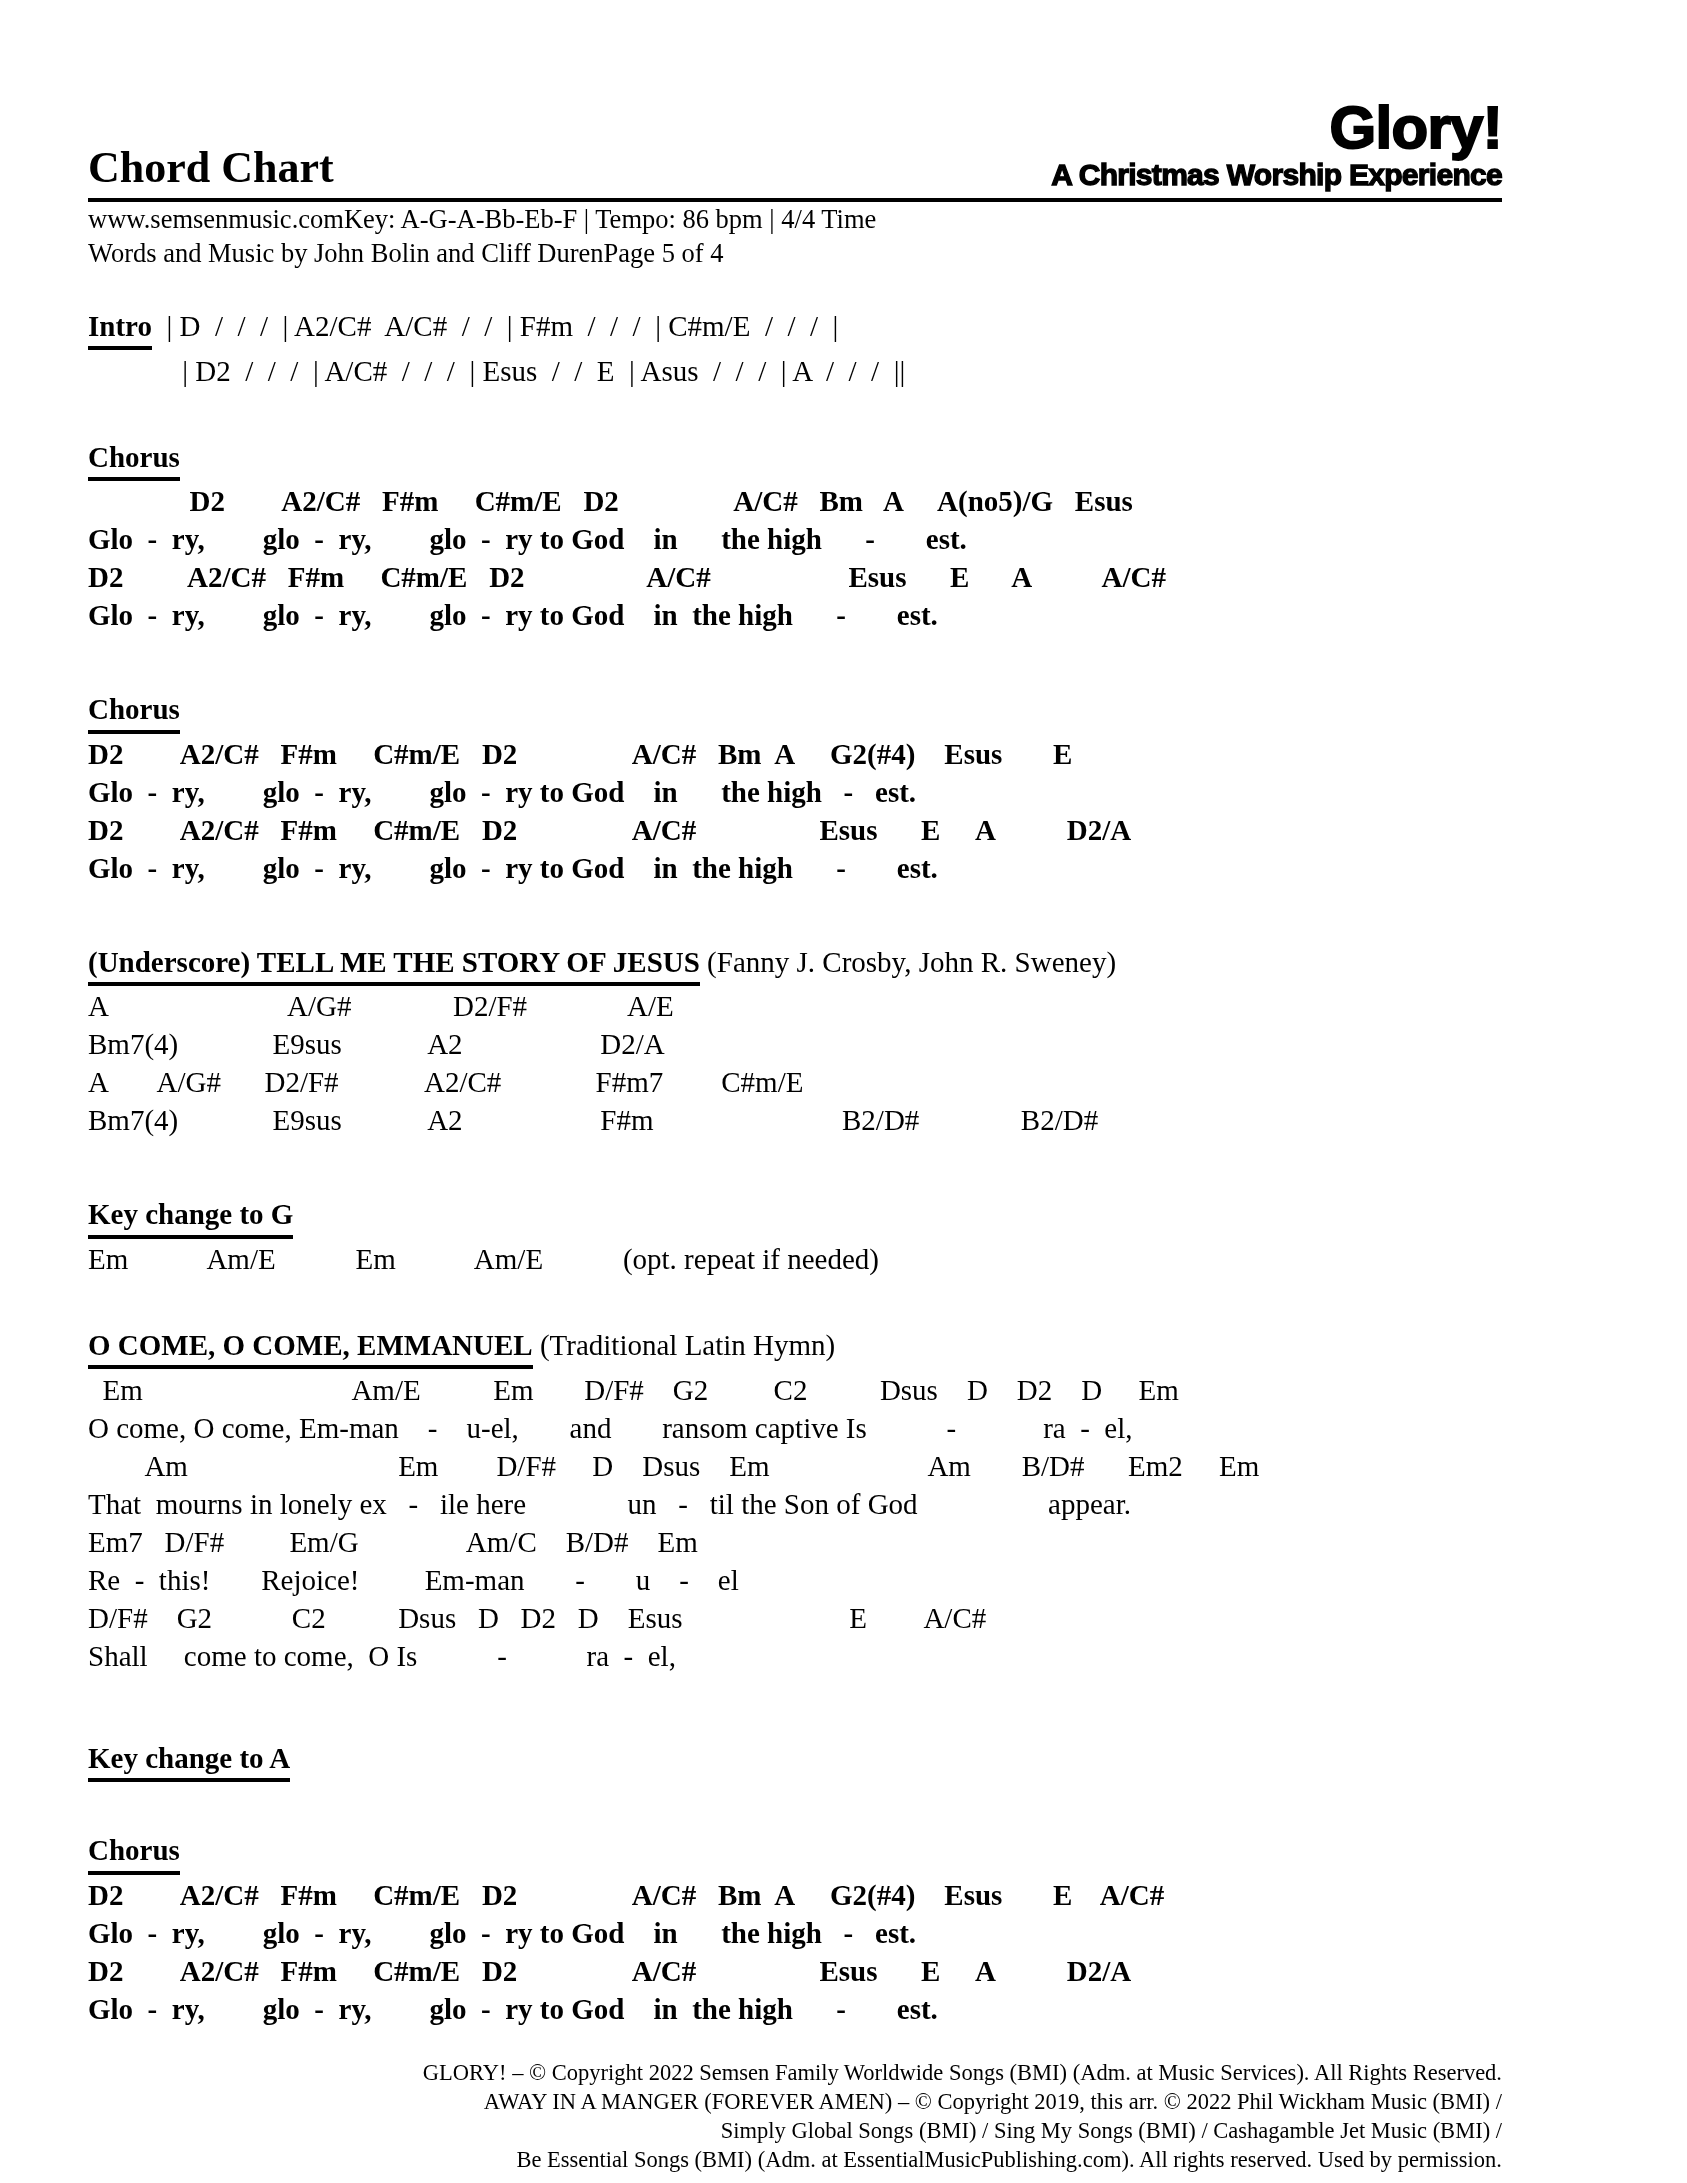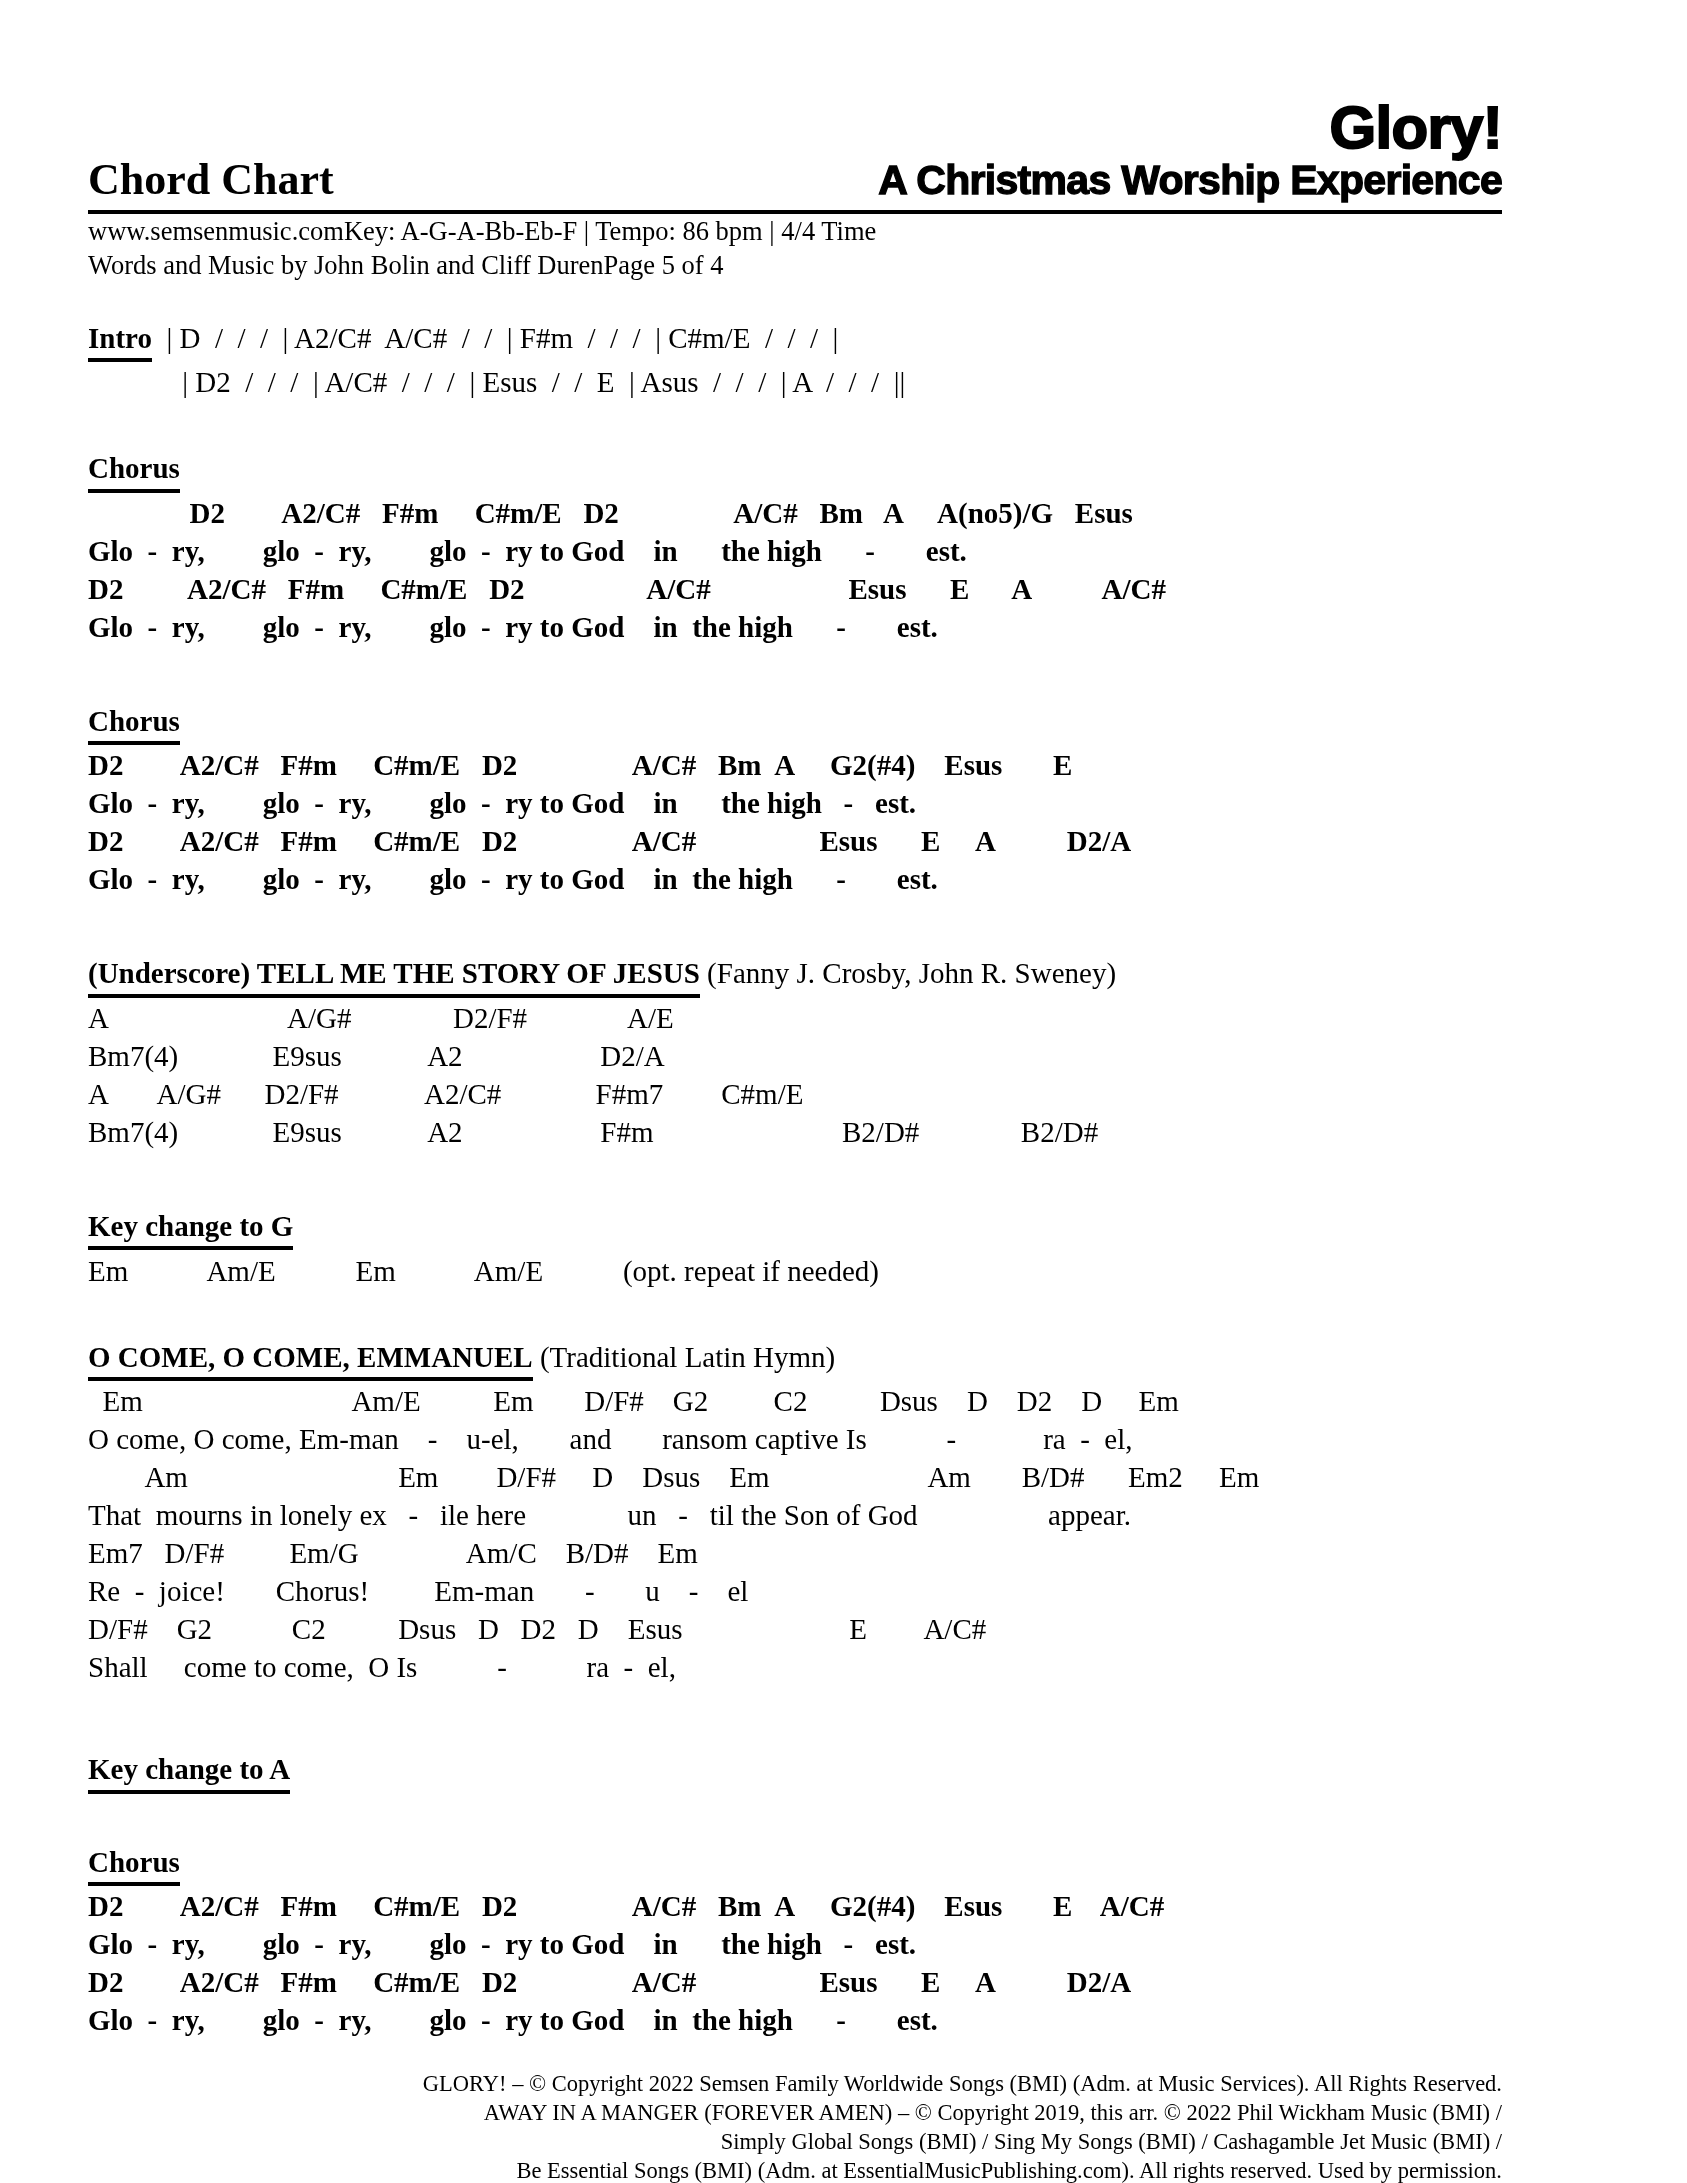--- a/index.html
+++ b/index.html
@@ -19,21 +19,21 @@
   .doc-type{
     margin:0;font-size:44px;font-weight:bold;line-height:1;
     font-family:"Liberation Serif", serif;
   }
   .title-block{text-align:right;font-family:"Liberation Sans", sans-serif;}
   .song-title{
     font-size:60px;font-weight:bold;line-height:.95;
     -webkit-text-stroke:2px #000;letter-spacing:-0.7px;
   }
   .song-subtitle{
-    font-size:41px;font-weight:bold;line-height:1.05;margin-top:2.6px;
+    font-size:30px;font-weight:bold;line-height:1.05;margin-top:2.6px;
     -webkit-text-stroke:1.3px #000;letter-spacing:-0.7px;text-align:center;
   }
   .rule{border-top:4.6px solid #000;margin-top:8px;}
   .info-row{display:flex;font-size:26.5px;line-height:34px;}
   
   .section{margin-top:42px;}
   .line{white-space:pre;font-size:29px;line-height:38px;}
   .b{font-weight:bold;}
   .it{}
   .hlabel{
@@ -110,21 +110,21 @@
       <div class="line"><span>Em           Am/E           Em           Am/E           </span><span class="it">(opt. repeat if needed)</span></div>
     </section>
 
     <section class="section mt-md">
       <div class="line"><span class="hlabel">O COME, O COME, EMMANUEL</span><span> (Traditional Latin Hymn)</span></div>
       <div class="line">  Em                             Am/E          Em       D/F#    G2         C2          Dsus    D    D2    D     Em</div>
       <div class="line">O come, O come, Em-man    -    u-el,       and       ransom captive Is           -            ra  -  el,</div>
       <div class="line">        Am                             Em        D/F#     D    Dsus    Em                      Am       B/D#      Em2     Em</div>
       <div class="line">That  mourns in lonely ex   -   ile here              un   -   til the Son of God                  appear.</div>
       <div class="line">Em7   D/F#         Em/G               Am/C    B/D#    Em</div>
-      <div class="line">Re  -  joice!       Chorus!         Em-man       -       u    -    el</div>
+      <div class="line">Re  -  this!       Rejoice!         Em-man       -       u    -    el</div>
       <div class="line">D/F#    G2           C2          Dsus   D   D2   D    Esus                       E        A/C#</div>
       <div class="line">Shall     come to come,  O Is           -           ra  -  el,</div>
     </section>
 
     <section class="section mt-xl">
       <div class="line"><span class="hlabel">Key change to A</span></div>
     </section>
 
     <section class="section mt-md">
       <div class="line"><span class="hlabel">Chorus</span></div>

